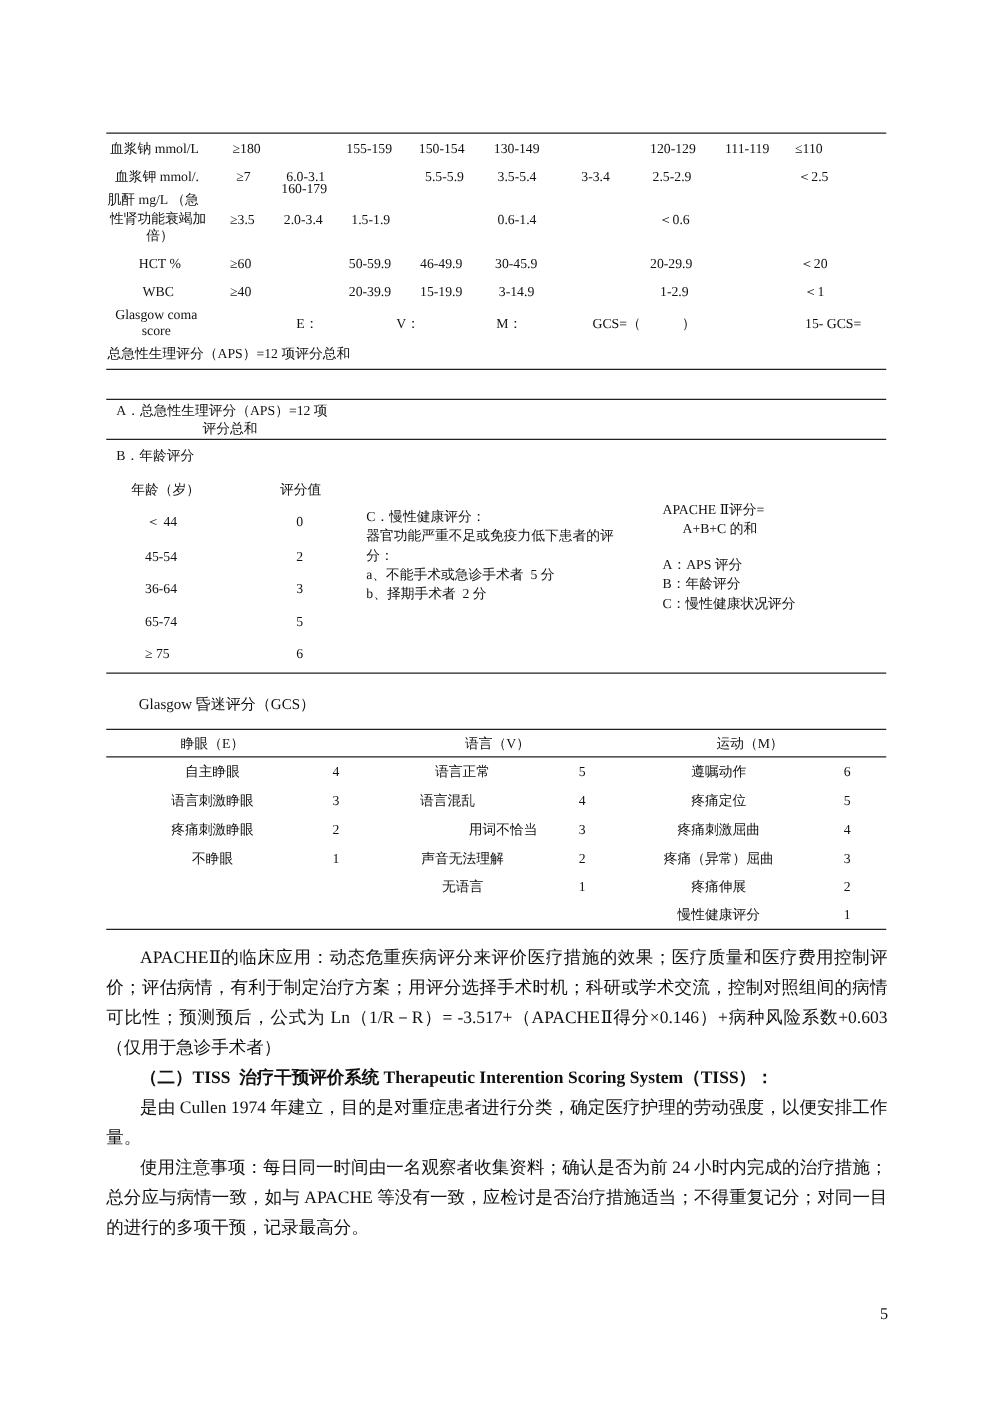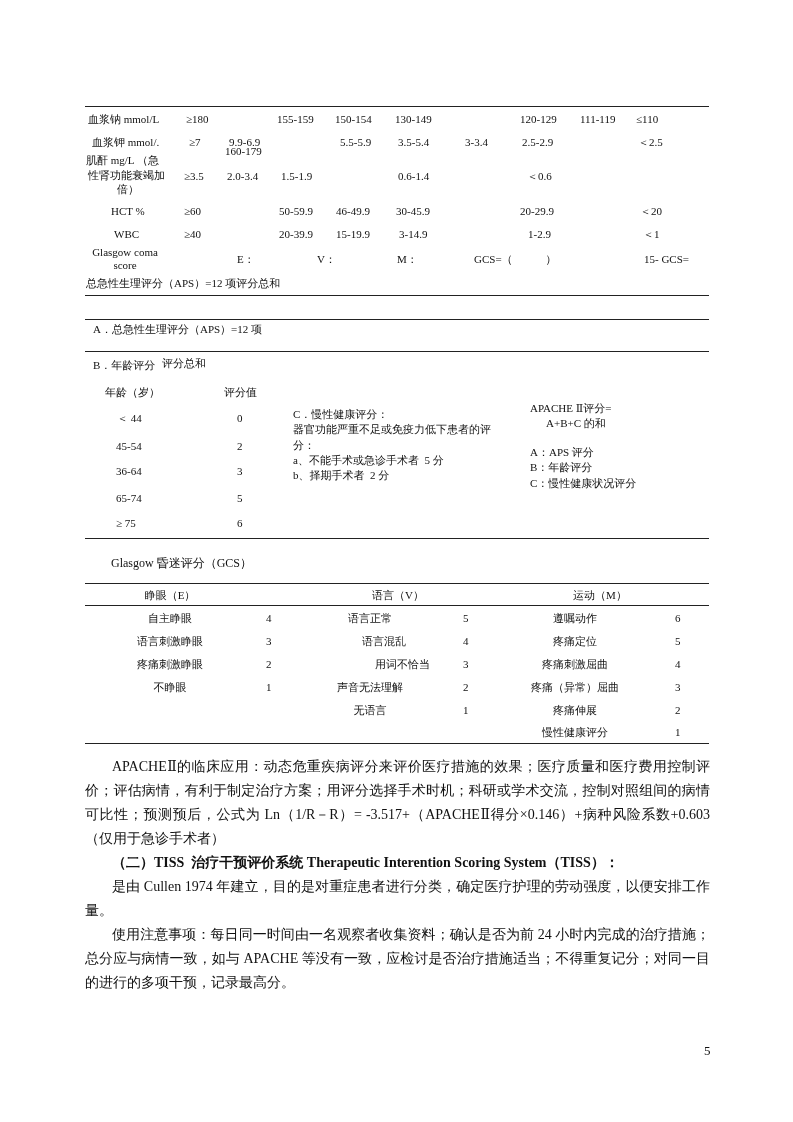--- a/index.html
+++ b/index.html
@@ -28,21 +28,21 @@
   <div class="abs t11" style="left:335px; top:113px;">150-154</div>
   <div class="abs t11" style="left:395px; top:113px;">130-149</div>
   <div class="abs t11" style="left:520px; top:113px;">120-129</div>
   <div class="abs t11" style="left:580px; top:113px;">111-119</div>
   <div class="abs t11" style="left:636px; top:113px;">≤110</div>
 </div>
 
 <div>
   <div class="abs t11" style="left:92px; top:136px;">血浆钾 mmol/.</div>
   <div class="abs t11" style="left:189px; top:136px;">≥7</div>
-  <div class="abs t11" style="left:229px; top:136px;">9.9-6.9</div>
+  <div class="abs t11" style="left:229px; top:136px;">6.0-3.1</div>
   <div class="abs t11" style="left:340px; top:136px;">5.5-5.9</div>
   <div class="abs t11" style="left:398px; top:136px;">3.5-5.4</div>
   <div class="abs t11" style="left:465px; top:136px;">3-3.4</div>
   <div class="abs t11" style="left:522px; top:136px;">2.5-2.9</div>
   <div class="abs t11" style="left:638px; top:136px;">＜2.5</div>
 </div>
 
 <div>
   <div class="abs t11" style="left:86px; top:154px;">肌酐 mg/L （急</div>
   <div class="abs t11" style="left:88px; top:169px;">性肾功能衰竭加</div>
@@ -82,21 +82,21 @@
   <div class="abs t11" style="left:397px; top:253px;">M：</div>
   <div class="abs t11" style="left:474px; top:253px; white-space:pre;">GCS=（            ）</div>
   <div class="abs t11" style="left:644px; top:253px;">15- GCS=</div>
 </div>
 
 <div class="abs t11" style="left:86px; top:277px;">总急性生理评分（APS）=12 项评分总和</div>
 <div class="hline" style="top:295px;"></div>
 
 <div class="hline" style="top:319px;"></div>
 <div class="abs t11" style="left:93px; top:323px;">A．总急性生理评分（APS）=12 项</div>
-<div class="abs t11" style="left:162px; top:337px;margin-top:20px;">评分总和</div>
+<div class="abs t11" style="left:162px; top:337px;">评分总和</div>
 <div class="hline" style="top:351px;"></div>
 <div class="abs t11" style="left:93px; top:359px;">B．年龄评分</div>
 
 <div class="abs t11" style="left:105px; top:386px;">年龄（岁）</div>
 <div class="abs t11" style="left:224px; top:386px;">评分值</div>
 
 <div>
   <div class="abs t11" style="left:117px; top:412px;">＜ 44</div>
   <div class="abs t11" style="left:237px; top:412px;">0</div>
 </div>
@@ -147,21 +147,21 @@
   <div class="abs t11 c" style="left:110px; top:612px; width:120px;">自主睁眼</div>
   <div class="abs t11" style="left:266px; top:612px;">4</div>
   <div class="abs t11 c" style="left:310px; top:612px; width:120px;">语言正常</div>
   <div class="abs t11" style="left:463px; top:612px;">5</div>
   <div class="abs t11 c" style="left:515px; top:612px; width:120px;">遵嘱动作</div>
   <div class="abs t11" style="left:675px; top:612px;">6</div>
 </div>
 <div>
   <div class="abs t11 c" style="left:110px; top:635px; width:120px;">语言刺激睁眼</div>
   <div class="abs t11" style="left:266px; top:635px;">3</div>
-  <div class="abs t11 c" style="left:324px; top:635px; width:120px;">语言混乱</div>
+  <div class="abs t11 c" style="left:298px; top:635px; width:120px;">语言混乱</div>
   <div class="abs t11" style="left:463px; top:635px;">4</div>
   <div class="abs t11 c" style="left:515px; top:635px; width:120px;">疼痛定位</div>
   <div class="abs t11" style="left:675px; top:635px;">5</div>
 </div>
 <div>
   <div class="abs t11 c" style="left:110px; top:658px; width:120px;">疼痛刺激睁眼</div>
   <div class="abs t11" style="left:266px; top:658px;">2</div>
   <div class="abs t11 c" style="left:310px; top:658px; width:120px;text-align:right;">用词不恰当</div>
   <div class="abs t11" style="left:463px; top:658px;">3</div>
   <div class="abs t11 c" style="left:515px; top:658px; width:120px;">疼痛刺激屈曲</div>

